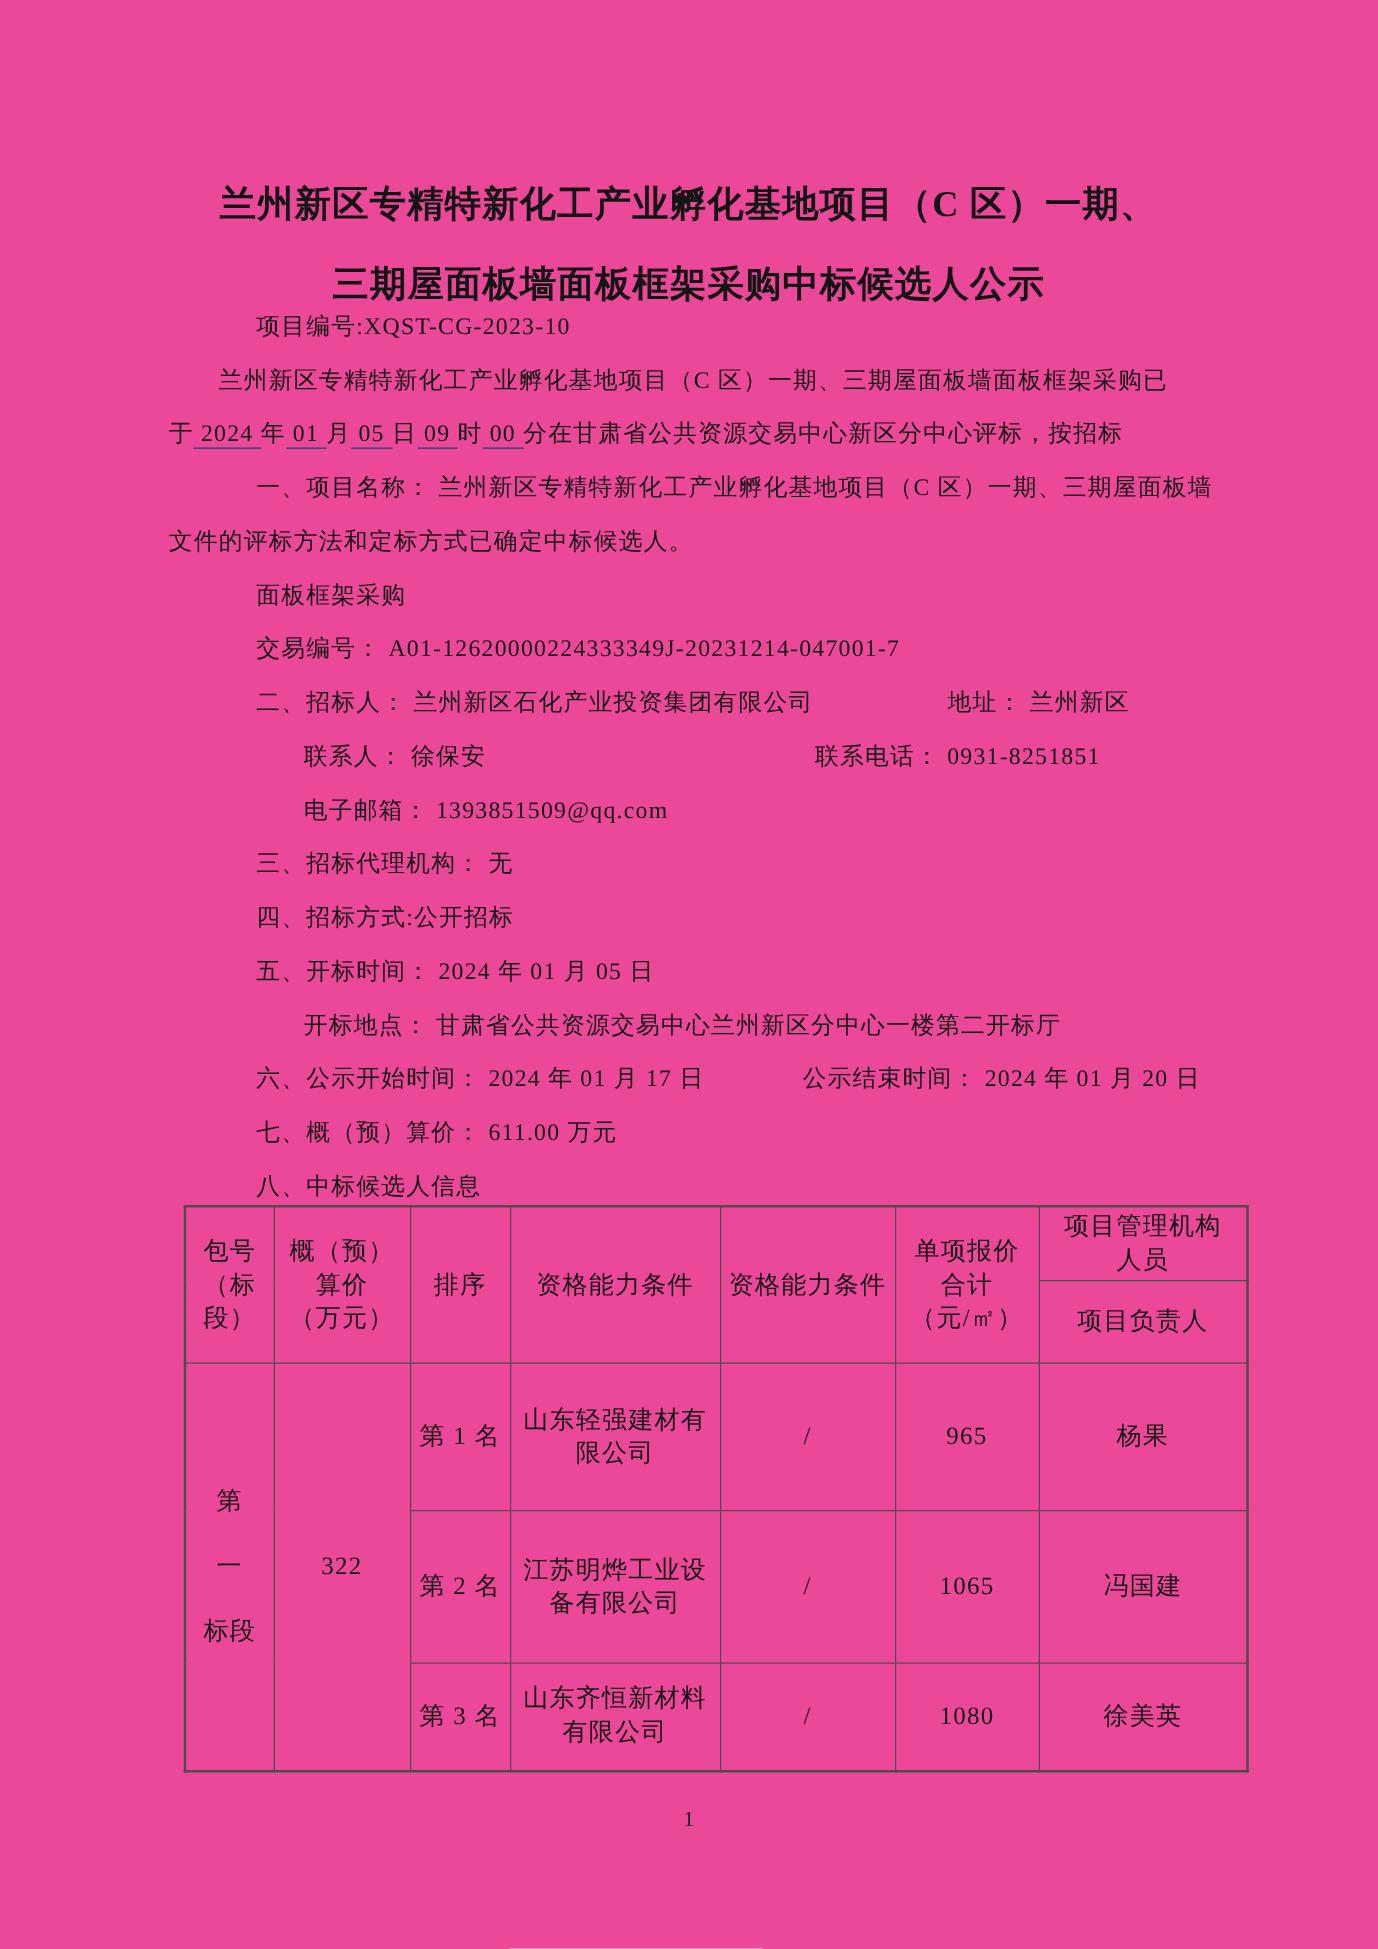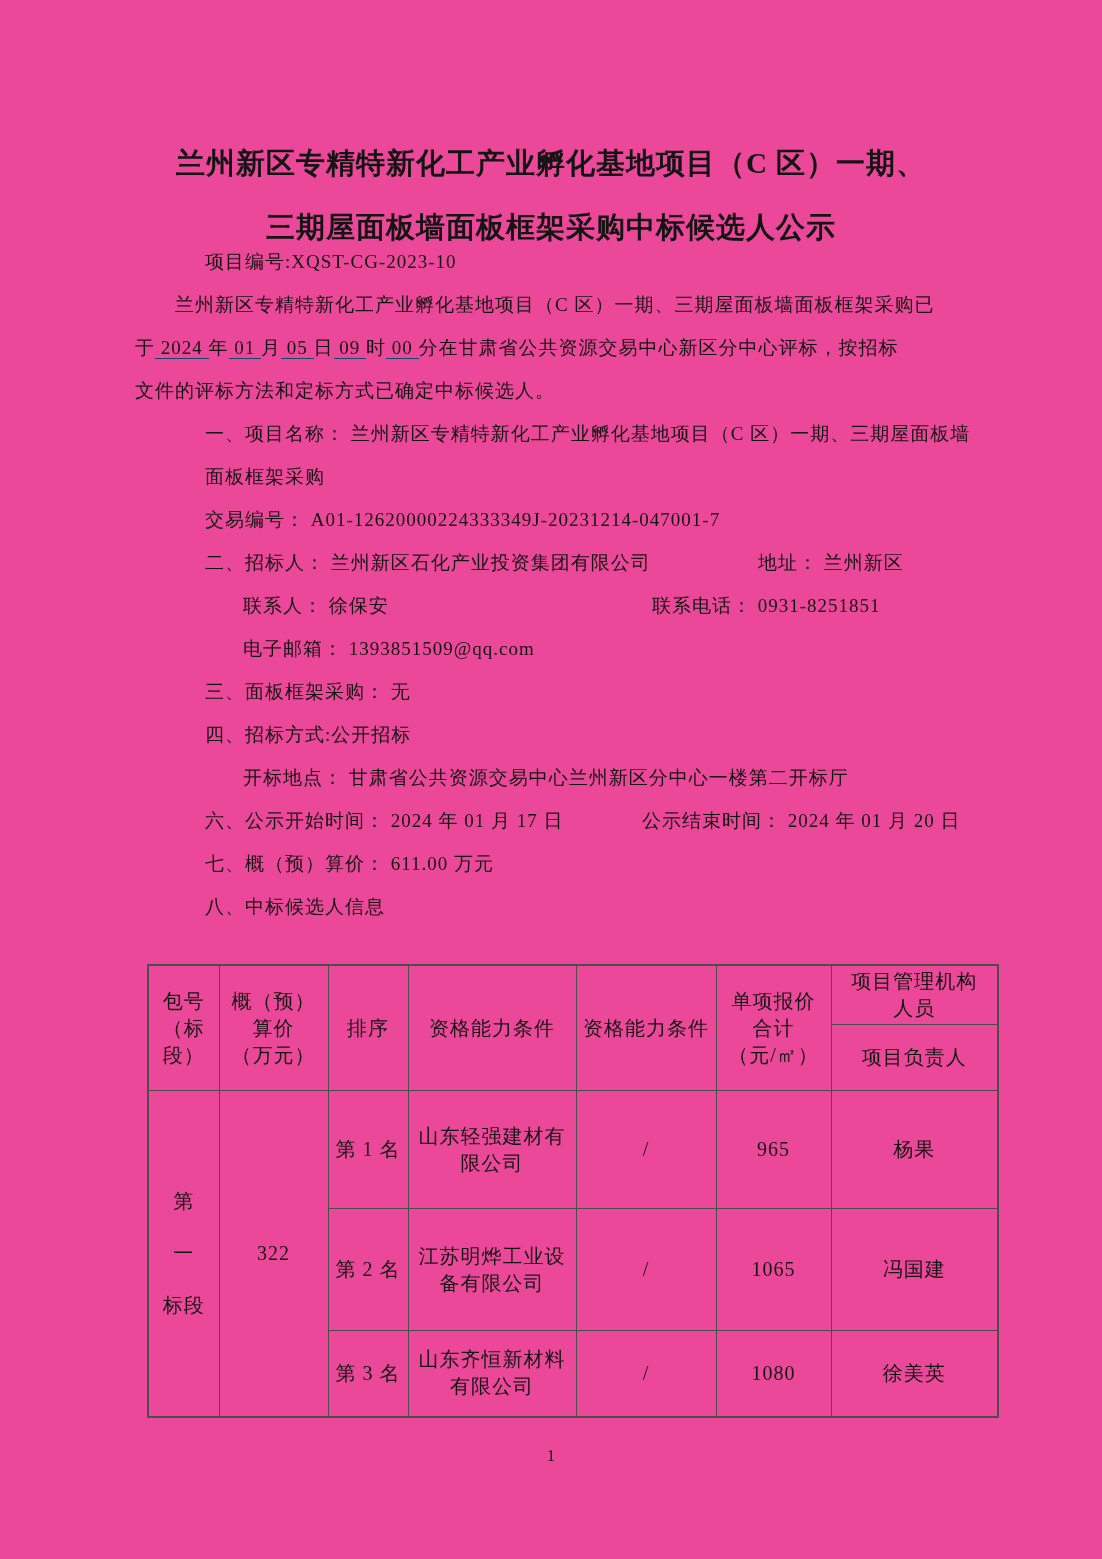--- a/index.html
+++ b/index.html
@@ -56,32 +56,33 @@
   <div id="title1" class="title">兰州新区专精特新化工产业孵化基地项目（C 区）一期、</div>
   <div id="title2" class="title">三期屋面板墙面板框架采购中标候选人公示</div>
 
   <div class="content">
     <div class="line ind1">项目编号:XQST-CG-2023-10</div>
 
     <div class="line ind2">兰州新区专精特新化工产业孵化基地项目（C 区）一期、三期屋面板墙面板框架采购已</div>
 
     <div class="line"><span>于</span><span class="u"> 2024 </span><span>年</span><span class="u"> 01 </span><span>月</span><span class="u"> 05 </span><span>日</span><span class="u"> 09 </span><span>时</span><span class="u"> 00 </span><span>分在甘肃省公共资源交易中心新区分中心评标，按招标</span></div>
 
+    <div class="line ind1">一、项目名称： 兰州新区专精特新化工产业孵化基地项目（C 区）一期、三期屋面板墙</div>
+
     <div class="line">文件的评标方法和定标方式已确定中标候选人。</div>
-
-    <div class="line ind1">一、项目名称： 兰州新区专精特新化工产业孵化基地项目（C 区）一期、三期屋面板墙</div>
     <div class="line ind1">面板框架采购</div>
     <div class="line ind1">交易编号： A01-12620000224333349J-20231214-047001-7</div>
 
     <div class="line ind1"><span>二、招标人： 兰州新区石化产业投资集团有限公司</span><span id="addr-col" class="rcol">地址： 兰州新区</span></div>
     <div class="line ind3"><span>联系人： 徐保安</span><span id="phone-col" class="rcol">联系电话： 0931-8251851</span></div>
     <div class="line ind3">电子邮箱： 1393851509@qq.com</div>
 
-    <div class="line ind1">三、面板框架采购： 无</div>
+    <div class="line ind1">三、招标代理机构： 无</div>
     <div class="line ind1">四、招标方式:公开招标</div>
+    <div class="line ind1">五、开标时间： 2024 年 01 月 05 日</div>
     <div class="line ind3">开标地点： 甘肃省公共资源交易中心兰州新区分中心一楼第二开标厅</div>
 
     <div class="line ind1"><span>六、公示开始时间： 2024 年 01 月 17 日</span><span id="endtime-col" class="rcol">公示结束时间： 2024 年 01 月 20 日</span></div>
 
     <div class="line ind1">七、概（预）算价： 611.00 万元</div>
     <div class="line ind1">八、中标候选人信息</div>
   </div>
 
   <table class="btable">
     <colgroup>

